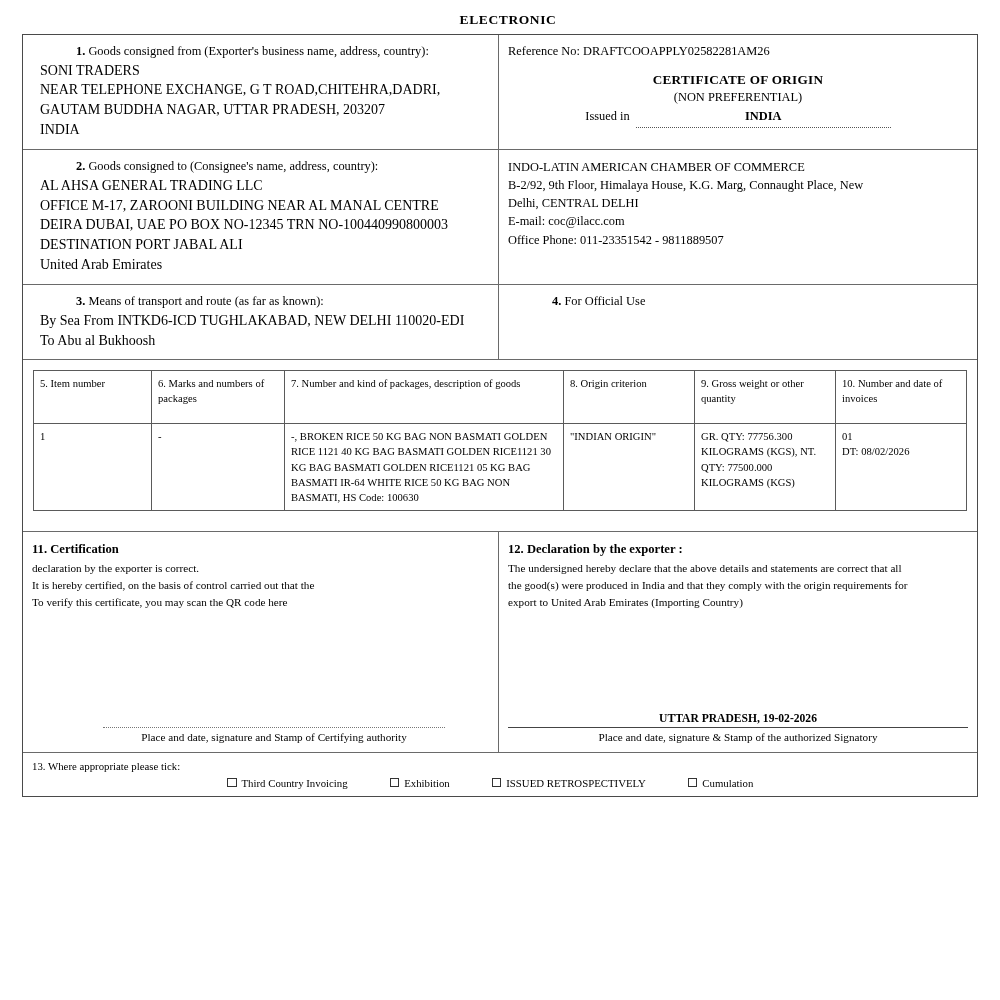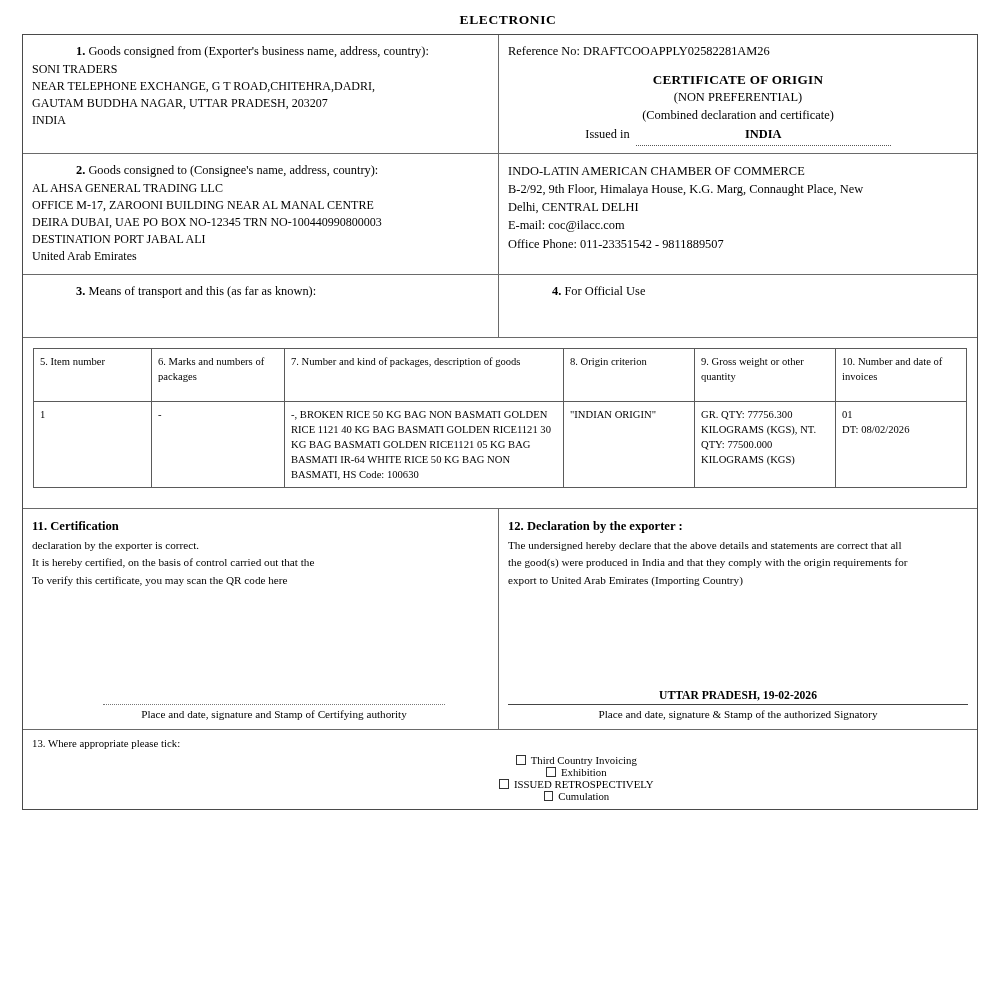--- a/index.html
+++ b/index.html
@@ -67,23 +67,24 @@
   }
 
   .fld-head {
     font-size: 12.4px;
     line-height: 1.42;
     margin-left: 44px;
   }
   .fld-head b { font-weight: bold; }
 
   .fld-line {
-    font-size: 12px;
+    font-size: 14px;
     line-height: 1.42;
     white-space: pre-wrap;
+    margin-left: 8px;
   }
 
   
   .ref-line {
     font-size: 12.4px;
     line-height: 1.45;
     margin-bottom: 9px;
   }
   .cert-title {
     text-align: center;
@@ -228,21 +229,20 @@
   }
   .tick-title {
     font-size: 10.8px;
     line-height: 1.4;
   }
   .tick-items {
     display: flex;
     align-items: center;
     margin-top: 3px;
     padding-left: 195px;
-    flex-direction: column;
   }
   .tick-item {
     display: flex;
     align-items: center;
     font-size: 10.8px;
     margin-right: 42px;
     white-space: nowrap;
   }
   .tick-box {
     display: inline-block;
@@ -267,21 +267,20 @@
         <div class="fld-head"><b>1.</b><span> Goods consigned from (Exporter's business name, address, country):</span></div>
         <div class="fld-line">SONI TRADERS
 NEAR TELEPHONE EXCHANGE, G T ROAD,CHITEHRA,DADRI,
 GAUTAM BUDDHA NAGAR, UTTAR PRADESH, 203207
 INDIA</div>
       </div>
       <div class="cell-right">
         <div class="ref-line">Reference No: DRAFTCOOAPPLY02582281AM26</div>
         <div class="cert-title">CERTIFICATE OF ORIGIN</div>
         <div class="cert-sub">(NON PREFERENTIAL)</div>
-        <div class="cert-sub">(Combined declaration and certificate)</div>
         <div class="issued-row">
           <span class="issued-label">Issued in</span>
           <span class="issued-blank">INDIA</span>
         </div>
       </div>
     </div>
 
     <div class="row bordered-bottom">
       <div class="cell-left">
         <div class="fld-head"><b>2.</b><span> Goods consigned to (Consignee's name, address, country):</span></div>
@@ -295,21 +294,23 @@
         <div class="chamber-line">INDO-LATIN AMERICAN CHAMBER OF COMMERCE</div>
         <div class="chamber-line">B-2/92, 9th Floor, Himalaya House, K.G. Marg, Connaught Place, New</div>
         <div class="chamber-line">Delhi, CENTRAL DELHI</div>
         <div class="chamber-line">E-mail:  coc@ilacc.com</div>
         <div class="chamber-line">Office Phone:  011-23351542 - 9811889507</div>
       </div>
     </div>
 
     <div class="row bordered-bottom">
       <div class="cell-left" style="min-height:62px">
-        <div class="fld-head"><b>3.</b><span> Means of transport and this (as far as known):</span></div>
+        <div class="fld-head"><b>3.</b><span> Means of transport and route (as far as known):</span></div>
+        <div class="fld-line">By Sea From INTKD6-ICD TUGHLAKABAD, NEW DELHI 110020-EDI
+To Abu al Bukhoosh</div>
       </div>
       <div class="cell-right">
         <div class="fld-head"><b>4.</b><span> For Official Use</span></div>
         <div class="fld-line"></div>
       </div>
     </div>
 
     <div class="goods-wrap">
       <table class="goods">
         <thead>

